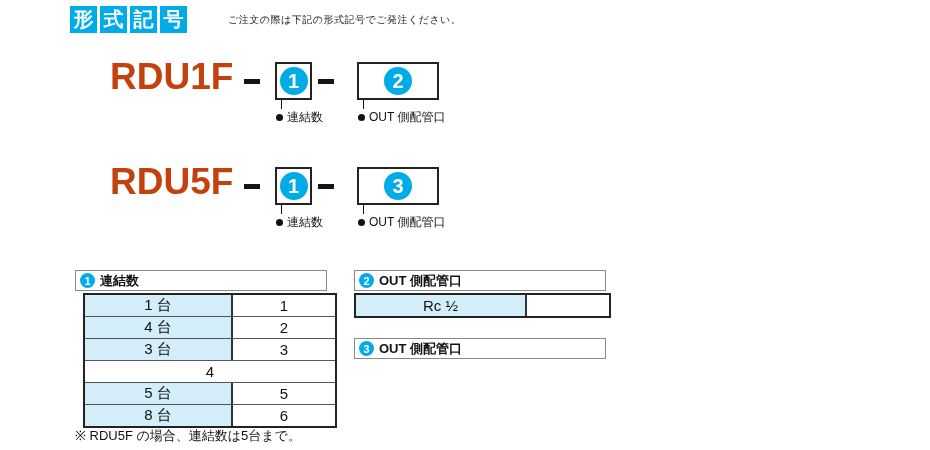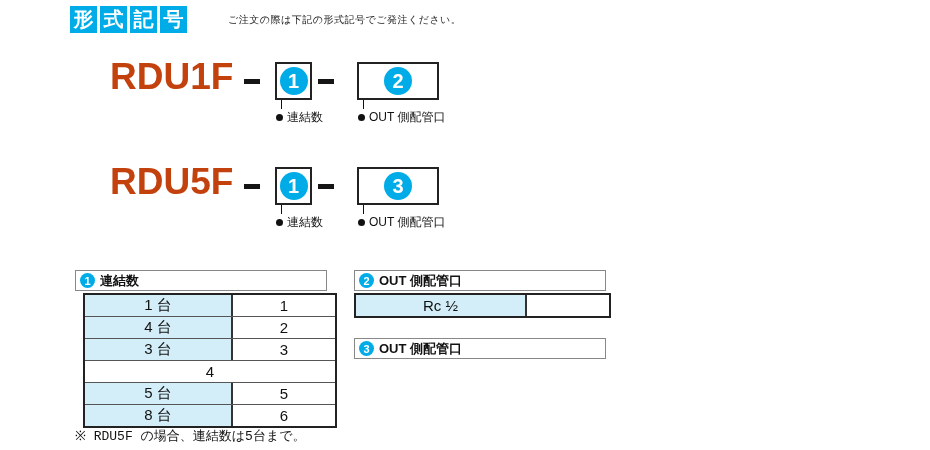--- a/index.html
+++ b/index.html
@@ -64,21 +64,21 @@
   .cell {
     display:flex; align-items:center; justify-content:center;
     font-size:15px; color:#111; box-sizing:border-box;
   }
   .c1 { background:#d4eef9; border-right:2px solid #333; }
   .c2 { flex:1; background:#fff; }
   .t1 .c1 { width:148px; }
   .t2 .c1, .t3 .c1 { width:171px; }
   .footnote {
     position:absolute; left:75px; top:426px;
-    font-family:Liberation Mono, monospace; font-size:13px; color:#111;
+    font-family:Liberation Sans, sans-serif; font-size:13px; color:#111;
   }
 </style>
 </head>
 <body>
 
 <div class="page">
 
   <div class="badge">
     <span class="badge-box">形</span>
     <span class="badge-box">式</span>

